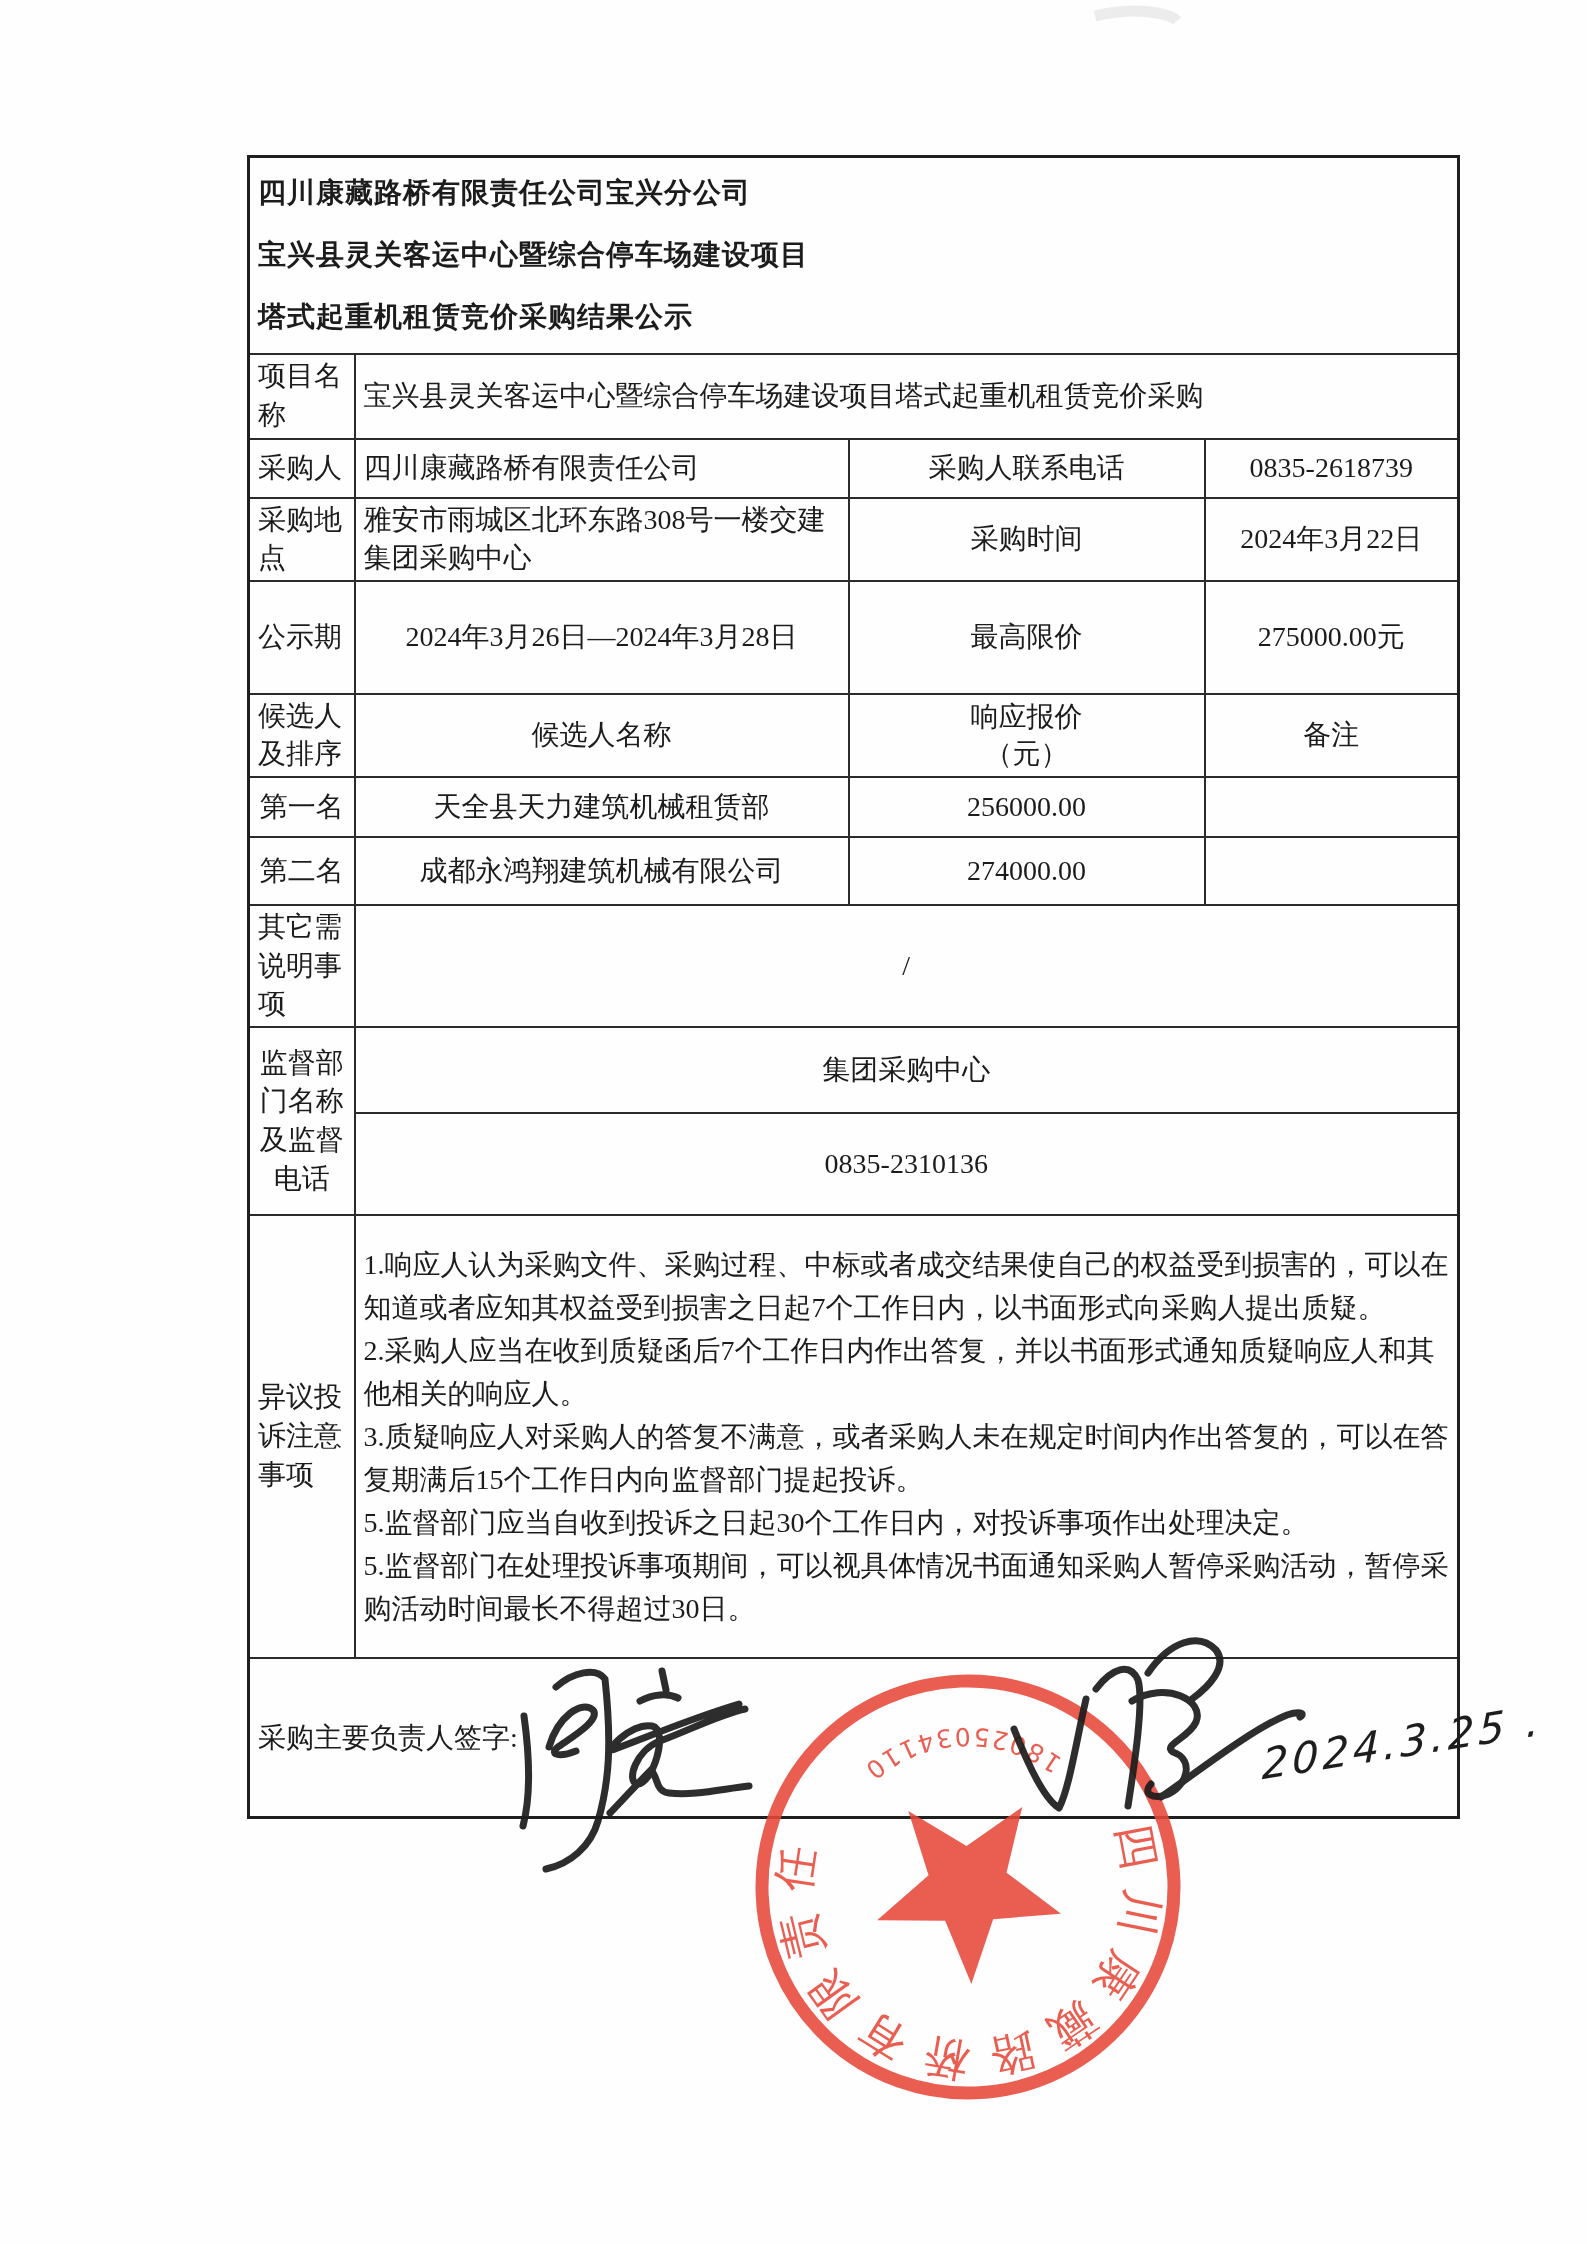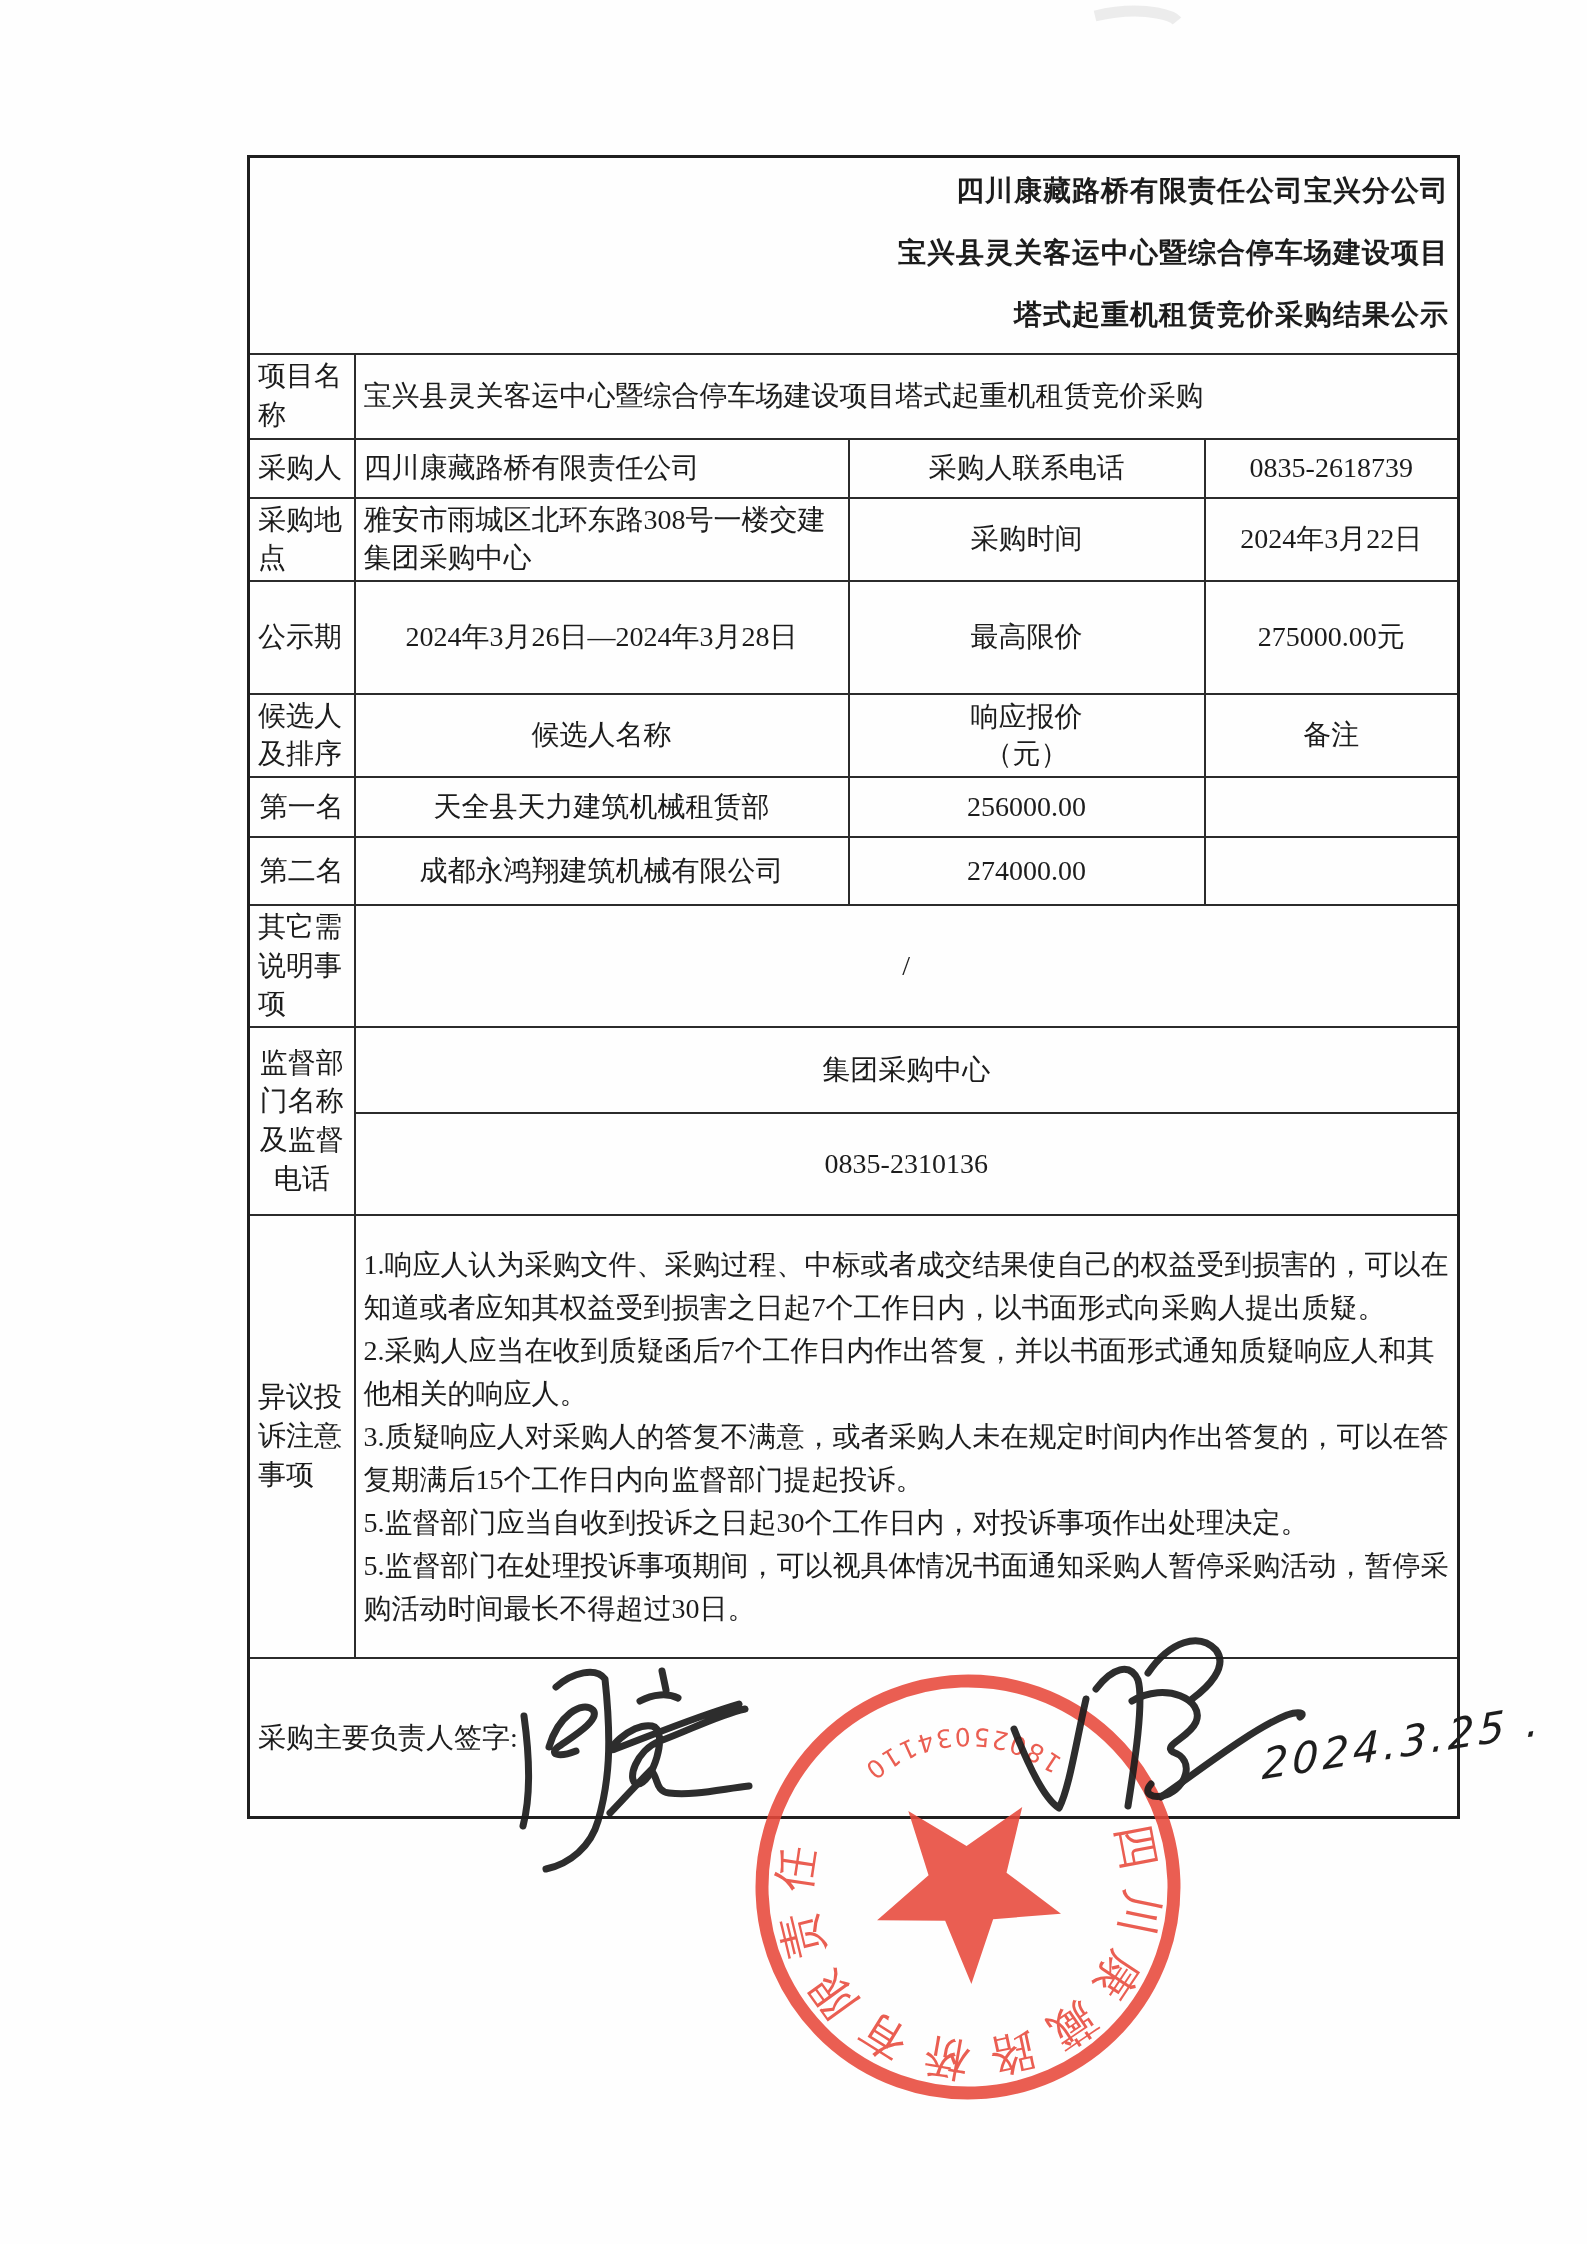--- a/index.html
+++ b/index.html
@@ -19,22 +19,22 @@
     border:3px solid #1f1f1f;
   }
   table.doc td{
     border:2px solid #2b2b2b;
     font-size:28px;
     padding:2px 8px;
     vertical-align:middle;
     overflow:hidden;
   }
   td.title-cell{
-    text-align:right;
-    font-family:Liberation Mono, monospace;
+    text-align:left;
+    font-family:Liberation Sans, sans-serif;
     font-weight:bold;
     font-size:38px;
     letter-spacing:1px;
     line-height:62px;
   }
   td.lbl{
     text-align:left;
     word-break:break-all;
     line-height:1.38;
     padding:4px 4px 4px 9px;

